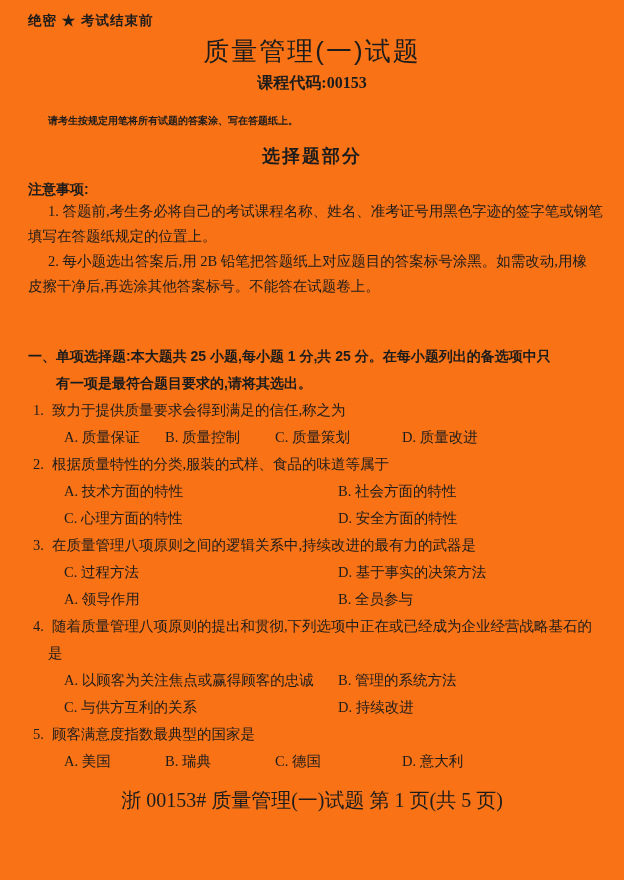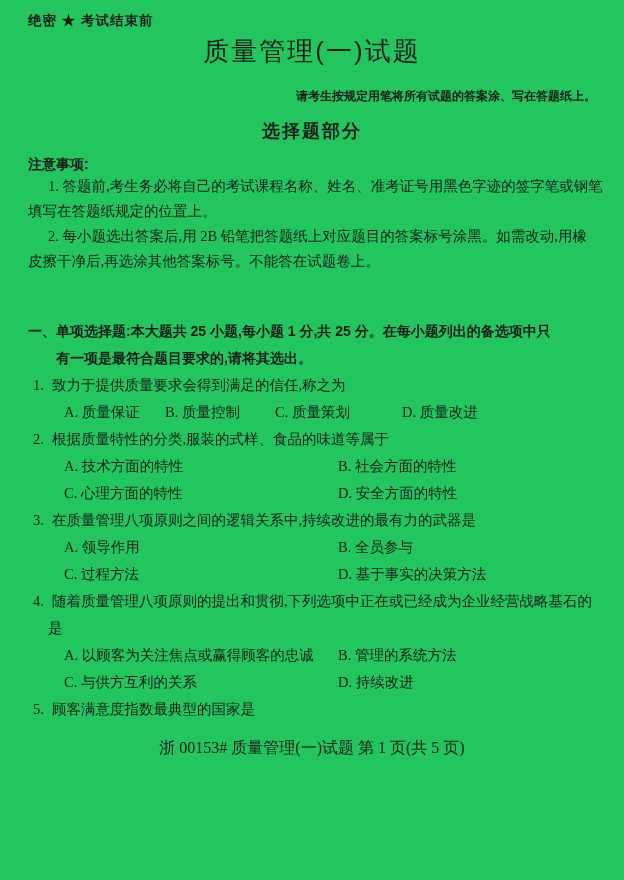--- a/index.html
+++ b/index.html
@@ -4,21 +4,21 @@
 <style>
   html, body {
     margin: 0;
     padding: 0;
     background: #ffffff;
   }
   .page {
     position: relative;
     width: 624px;
     height: 880px;
-    background: #22c55e;
+    background: #f97316;
     box-sizing: border-box;
     padding: 12px 28px 0 28px;
     color: #1c1c1c;
     font-family: "Liberation Serif", serif;
     font-size: 14.5px;
     overflow: hidden;
   }
   
   .classification {
     font-family: "Liberation Sans", sans-serif;
@@ -47,23 +47,22 @@
     text-align: center;
     font-weight: bold;
     font-size: 16px;
     line-height: 20px;
   }
   .instruction {
     margin-top: 18px;
     padding-left: 20px;
     font-family: "Liberation Sans", sans-serif;
     font-weight: bold;
-    font-size: 12px;
-    line-height: 20px;
-    text-align: right;
+    font-size: 10px;
+    line-height: 20px;
   }
   .part-heading {
     margin-top: 13px;
     text-align: center;
     font-family: "Liberation Sans", sans-serif;
     font-weight: bold;
     font-size: 18px;
     line-height: 24px;
     letter-spacing: 2px;
   }
@@ -106,34 +105,35 @@
   }
   .c1 { left: 36px; }
   .c2 { left: 137px; }
   .c3 { left: 247px; }
   .c4 { left: 374px; text-align: center; }
   .cB { left: 310px; }
   
   .footer {
     margin-top: 15px;
     text-align: center;
-    font-size: 16px;
+    font-size: 20px;
     line-height: 20px;
   }
 </style>
 </head>
 <body>
 
 <div class="page">
 
   <div class="classification">绝密 ★ 考试结束前</div>
 
 
   <div class="paper-title">质量管理(一)试题</div>
 
+  <div class="course-code">课程代码:00153</div>
 
   <div class="instruction">请考生按规定用笔将所有试题的答案涂、写在答题纸上。</div>
 
   <div class="part-heading">选择题部分</div>
 
   <div class="notes-title">注意事项:</div>
   <div class="note-line first indent">1. 答题前,考生务必将自己的考试课程名称、姓名、准考证号用黑色字迹的签字笔或钢笔</div>
   <div class="note-line">填写在答题纸规定的位置上。</div>
   <div class="note-line indent">2. 每小题选出答案后,用 2B 铅笔把答题纸上对应题目的答案标号涂黑。如需改动,用橡</div>
   <div class="note-line">皮擦干净后,再选涂其他答案标号。不能答在试题卷上。</div>
@@ -162,42 +162,48 @@
     </div>
     <div class="ln">
       <span class="opt c1">C. 心理方面的特性</span>
       <span class="opt cB">D. 安全方面的特性</span>
     </div>
 
     <div class="ln q-line">
       <span class="q-num">3.</span><span>在质量管理八项原则之间的逻辑关系中,持续改进的最有力的武器是</span>
     </div>
     <div class="ln">
+      <span class="opt c1">C. 过程方法</span>
+      <span class="opt cB">D. 基于事实的决策方法</span>
+    </div>
+    <div class="ln">
       <span class="opt c1">A. 领导作用</span>
       <span class="opt cB">B. 全员参与</span>
     </div>
-    <div class="ln">
-      <span class="opt c1">C. 过程方法</span>
-      <span class="opt cB">D. 基于事实的决策方法</span>
-    </div>
 
     <div class="ln q-line">
       <span class="q-num">4.</span><span>随着质量管理八项原则的提出和贯彻,下列选项中正在或已经成为企业经营战略基石的</span>
     </div>
     <div class="ln q-cont">是</div>
     <div class="ln">
       <span class="opt c1">A. 以顾客为关注焦点或赢得顾客的忠诚</span>
       <span class="opt cB">B. 管理的系统方法</span>
     </div>
     <div class="ln">
       <span class="opt c1">C. 与供方互利的关系</span>
       <span class="opt cB">D. 持续改进</span>
     </div>
 
     <div class="ln q-line">
       <span class="q-num">5.</span><span>顾客满意度指数最典型的国家是</span>
     </div>
+    <div class="ln">
+      <span class="opt c1">A. 美国</span>
+      <span class="opt c2">B. 瑞典</span>
+      <span class="opt c3">C. 德国</span>
+      <span class="opt c4">D. 意大利</span>
+    </div>
 
   </div>
 
   <div class="footer">浙 00153# 质量管理(一)试题 第 1 页(共 5 页)</div>
 
 </div>
 
 </body></html>

